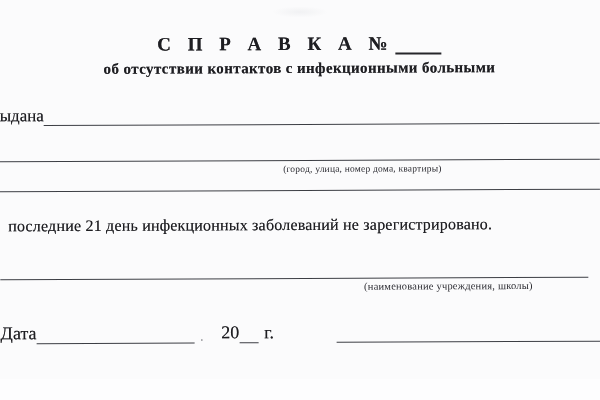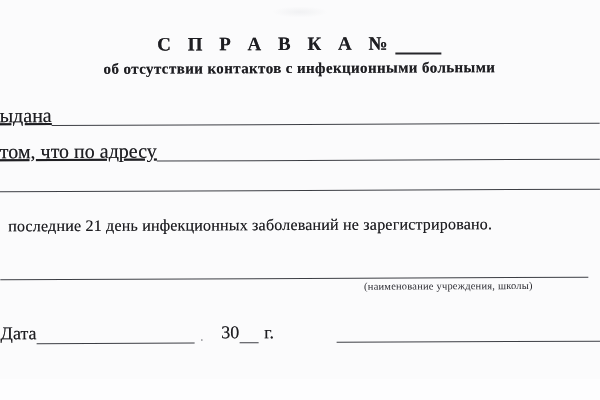--- a/index.html
+++ b/index.html
@@ -30,21 +30,21 @@
     white-space:nowrap;
   }
   .num-line{width:46px;height:20px;border-bottom:2.5px solid #26262a;margin-left:2px;}
   .subtitle{
     position:absolute;top:60px;left:0;width:600px;text-align:center;
     font-weight:bold;font-size:15px;letter-spacing:.4px;white-space:nowrap;
   }
   .frow{
     position:absolute;display:flex;align-items:flex-end;height:26px;
   }
-  .frow .lbl{font-size:20px;line-height:21px;white-space:nowrap;text-decoration:underline;}
+  .frow .lbl{font-size:17px;line-height:21px;white-space:nowrap;}
   .fill-line{flex:1;height:4px;border-bottom:1.8px solid #3c3e44;}
   .caption{
     position:absolute;font-size:9.5px;color:#2a2a30;letter-spacing:.2px;
     white-space:nowrap;text-align:center;
   }
   .hr-full{
     position:absolute;left:0;width:600px;height:0;border-bottom:1.8px solid #3c3e44;
   }
   .statement{
     position:absolute;left:8px;top:216px;font-size:16px;letter-spacing:.2px;white-space:nowrap;
@@ -70,39 +70,39 @@
     </div>
 
     <div class="subtitle txt">об отсутствии контактов с инфекционными больными</div>
 
     <div class="frow" style="top:99px;left:0;width:600px;">
       <span class="lbl txt">ыдана</span>
       <span class="fill-line"></span>
     </div>
 
     <div class="frow" style="top:135px;left:0;width:600px;">
-      <span class="lbl txt">том, что по адресу</span>
       <span class="fill-line"></span>
     </div>
+    <div class="caption" style="top:164px;left:255px;width:215px;">(город, улица, номер дома, квартиры)</div>
 
     <div class="hr-full" style="top:190px;"></div>
 
     <div class="statement txt">последние 21 день инфекционных заболеваний не зарегистрировано.</div>
 
     <div class="frow" style="top:253px;left:0;width:588px;">
       <span class="fill-line"></span>
     </div>
     <div class="caption" style="top:281px;left:333px;width:230px;font-size:10.5px;">(наименование учреждения, школы)</div>
 
     <div class="footer">
       <span class="lbl txt">Дата</span>
       <span class="u" style="width:158px;"></span>
       <span class="dot">.</span>
       <span class="sp18"></span>
-      <span class="lbl txt">30</span>
+      <span class="lbl txt">20</span>
       <span class="u" style="width:19px;"></span>
       <span class="sp6"></span>
       <span class="lbl txt">г.</span>
       <span class="sp60"></span>
       <span class="u" style="flex:1;"></span>
     </div>
 
   </div>
 </div>
 

